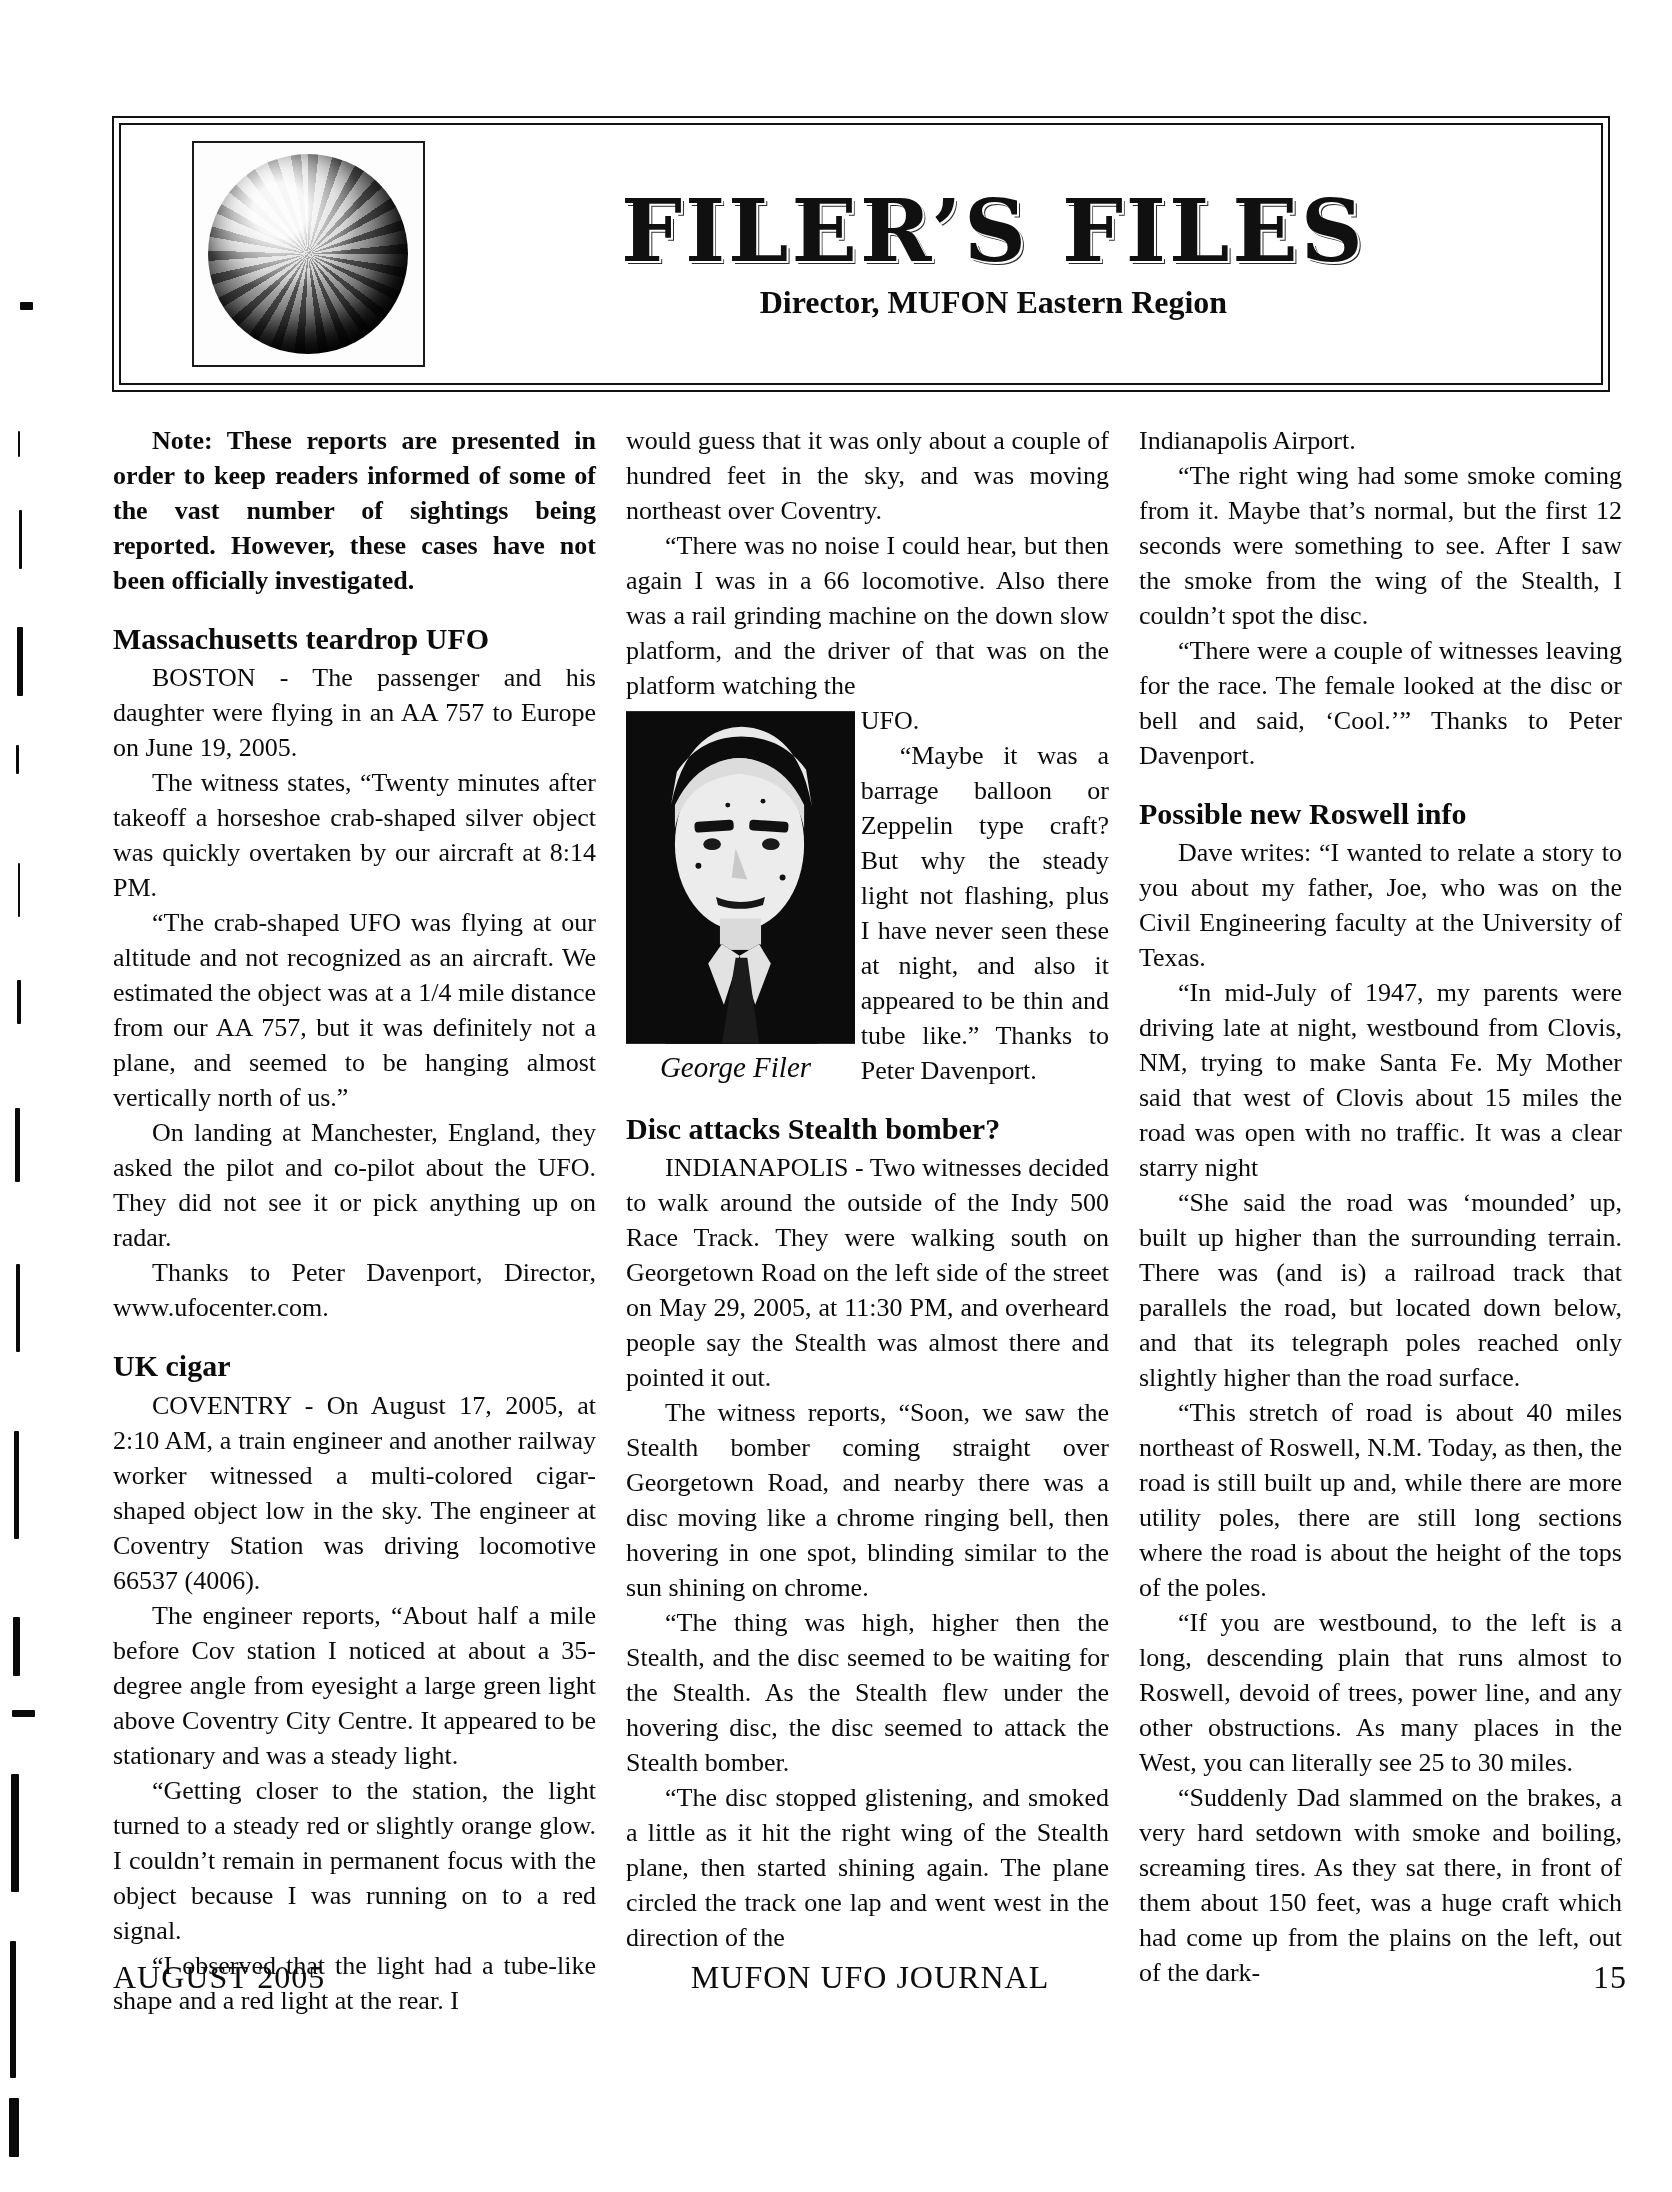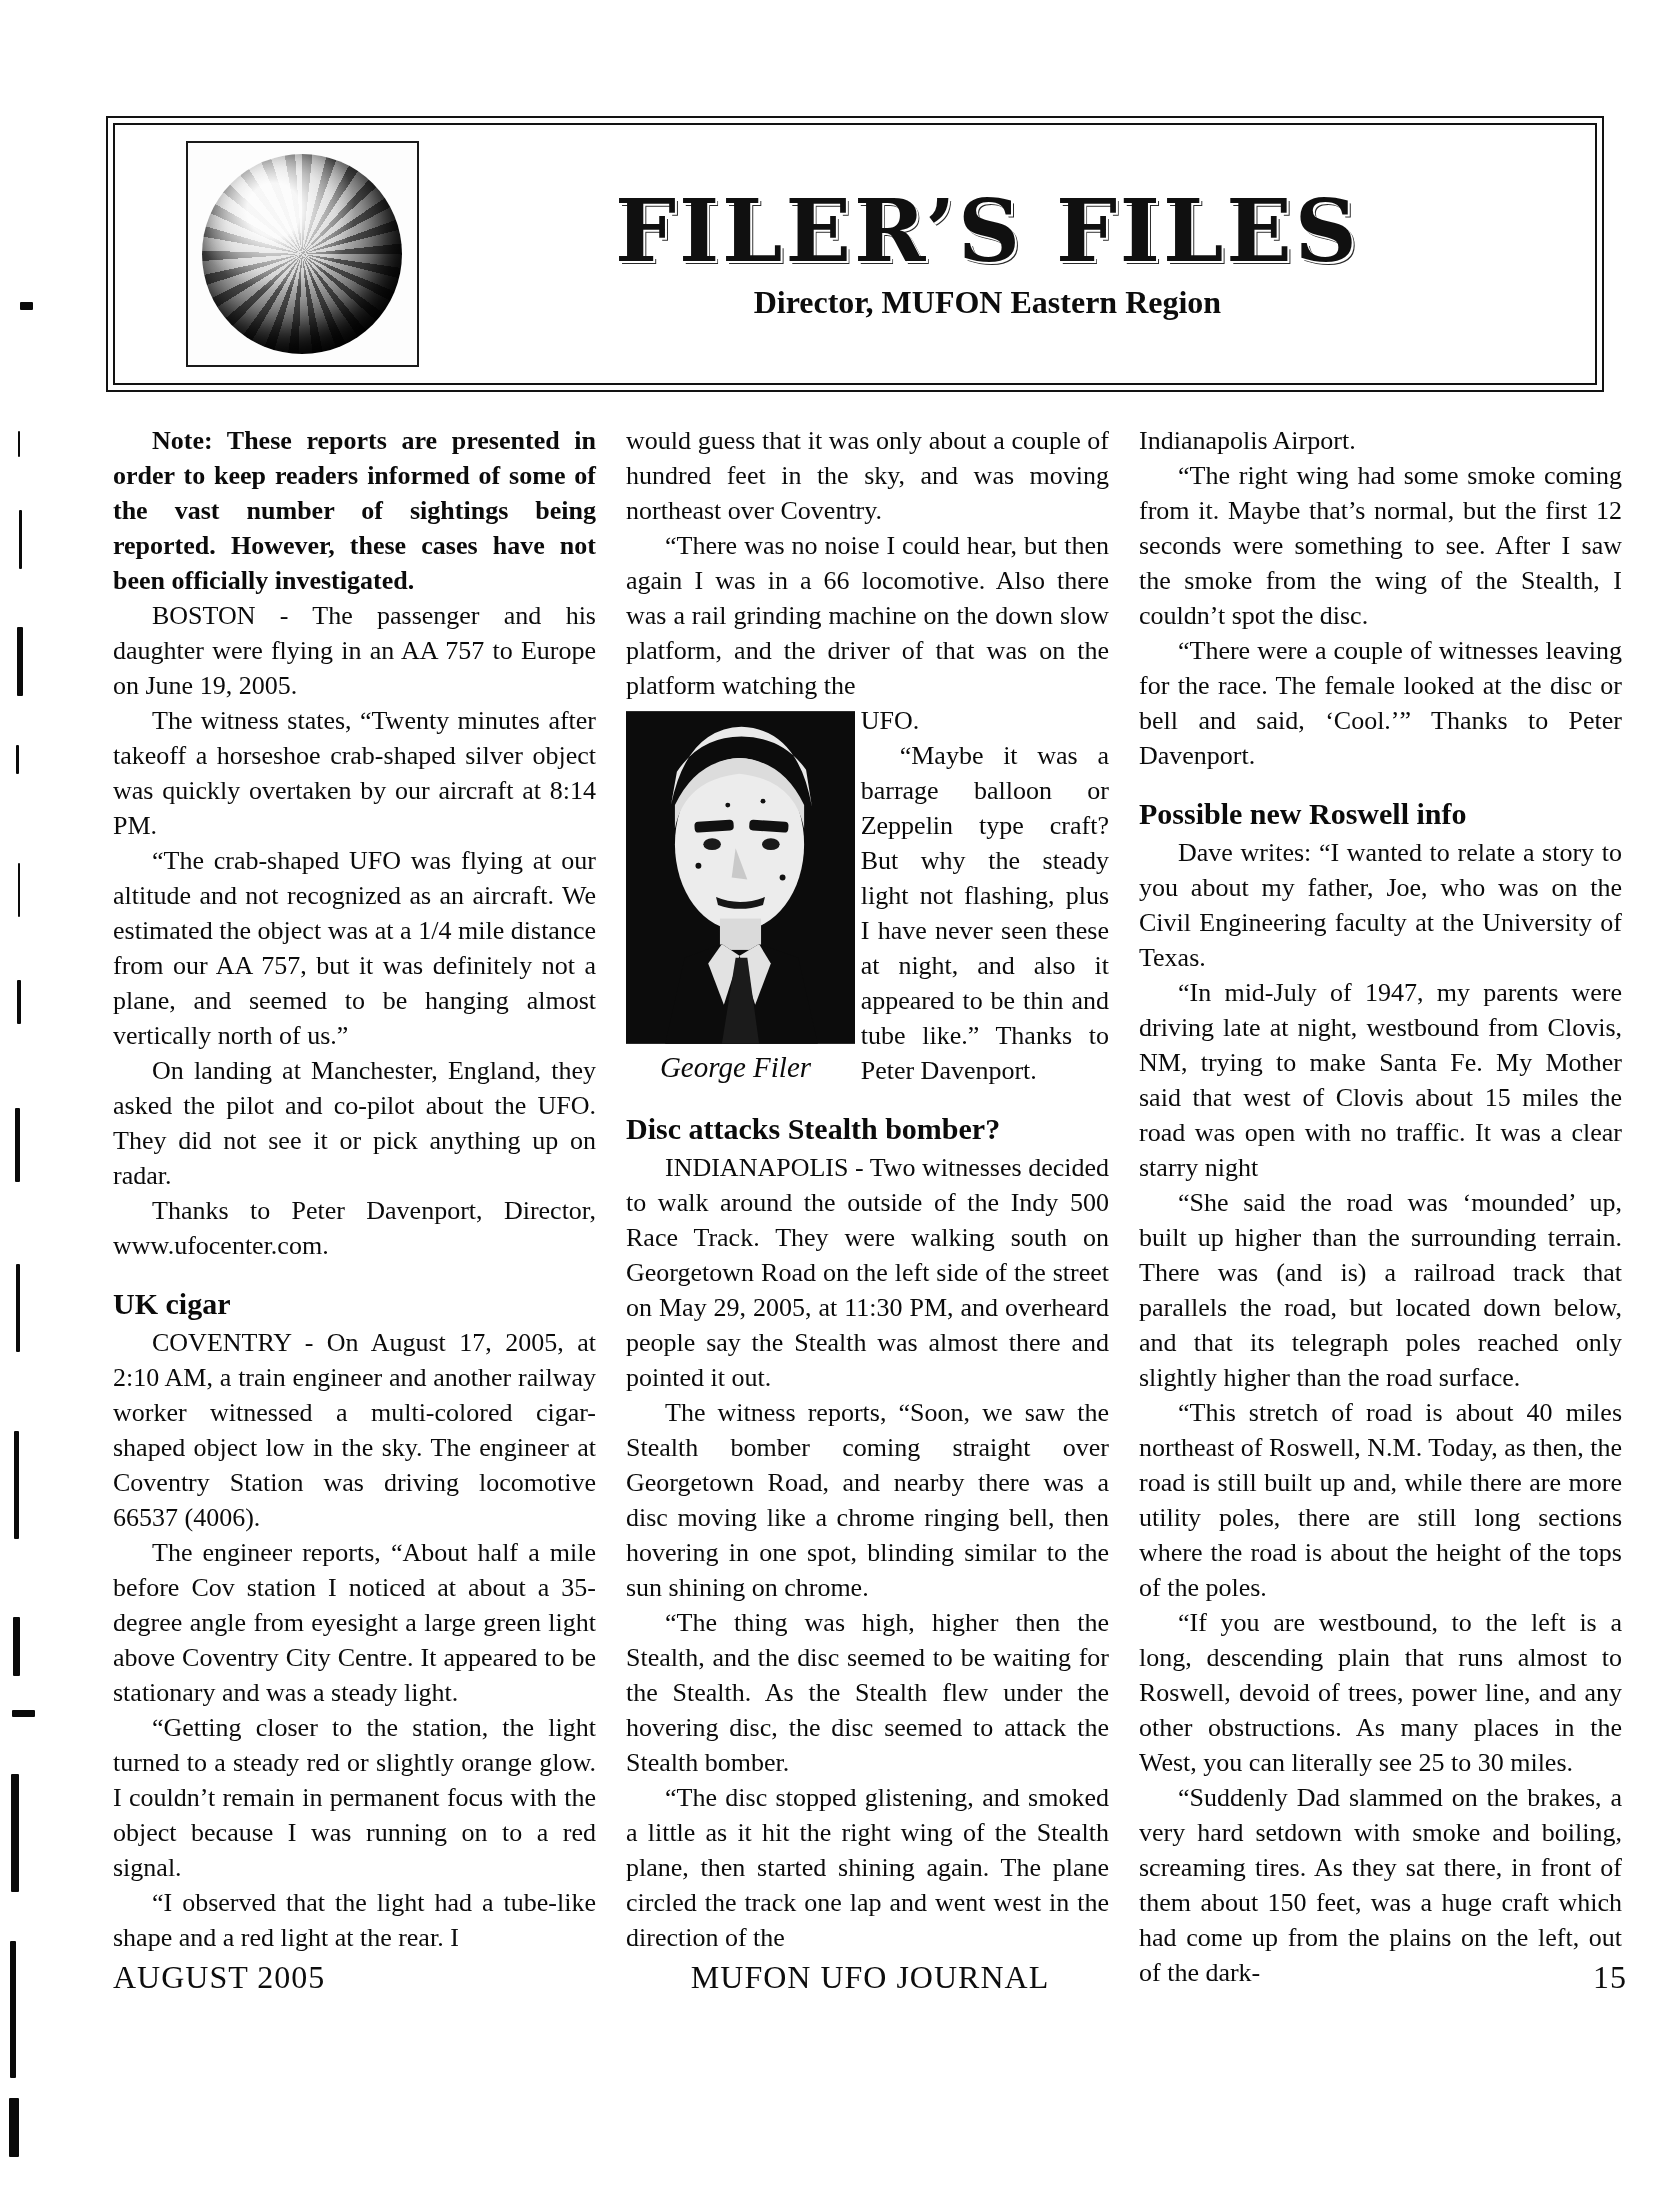--- a/index.html
+++ b/index.html
@@ -2,21 +2,21 @@
 <html><head>
 <meta charset="utf-8">
 <style>
   html,body{margin:0;padding:0;background:#ffffff;}
   body{width:1672px;height:2193px;position:relative;overflow:hidden;
        font-family:"Liberation Serif", serif;color:#0b0b0b;
        -webkit-font-smoothing:antialiased;}
   .page{position:absolute;inset:0;background:#fff;}
 
   
-  .header-box{position:absolute;left:106px;top:116px;width:1498px;height:276px;
+  .header-box{position:absolute;left:112px;top:116px;width:1498px;height:276px;
               border:2px solid #121212;box-sizing:border-box;padding:4.9px;}
   .header-inner{width:100%;height:100%;border:2.9px solid #121212;box-sizing:border-box;
                 display:flex;align-items:center;}
   .globe-frame{width:229px;height:222px;border:2px solid #1a1a1a;margin-left:71px;
                display:flex;align-items:center;justify-content:center;flex:0 0 auto;
                background:#fdfdfd;}
   .globe{width:200px;height:200px;border-radius:50%;
          background:
            radial-gradient(circle at 36% 28%, rgba(255,255,255,.95) 0 14%, rgba(255,255,255,0) 42%),
            repeating-conic-gradient(from 0deg, rgba(0,0,0,.55) 0 6deg, rgba(0,0,0,0) 6deg 14deg),
@@ -85,20 +85,21 @@
       <div class="title-wrap">
         <div class="masthead-title">FILER’S FILES</div>
         <div class="masthead-sub">Director, MUFON Eastern Region</div>
       </div>
     </div>
   </div>
 
   <div class="columns">
     <div class="col">
         <p class="note">Note: These reports are presented in order to keep readers informed of some of the vast number of sightings being reported. However, these cases have not been officially investigated.</p>
+        <h2>Massachusetts teardrop UFO</h2>
         <p class="para">BOSTON - The passenger and his daughter were flying in an AA 757 to Europe on June 19, 2005.</p>
         <p class="para">The witness states, “Twenty minutes after takeoff a horseshoe crab-shaped silver object was quickly overtaken by our aircraft at 8:14 PM.</p>
         <p class="para">“The crab-shaped UFO was flying at our altitude and not recognized as an aircraft. We estimated the object was at a 1/4 mile distance from our AA 757, but it was definitely not a plane, and seemed to be hanging almost vertically north of us.”</p>
         <p class="para">On landing at Manchester, England, they asked the pilot and co-pilot about the UFO. They did not see it or pick anything up on radar.</p>
         <p class="para">Thanks to Peter Davenport, Director, www.ufocenter.com.</p>
         <h2>UK cigar</h2>
         <p class="para">COVENTRY - On August 17, 2005, at 2:10 AM, a train engineer and another railway worker witnessed a multi-colored cigar-shaped object low in the sky. The engineer at Coventry Station was driving locomotive 66537 (4006).</p>
         <p class="para">The engineer reports, “About half a mile before Cov station I noticed at about a 35-degree angle from eyesight a large green light above Coventry City Centre. It appeared to be stationary and was a steady light.</p>
         <p class="para">“Getting closer to the station, the light turned to a steady red or slightly orange glow. I couldn’t remain in permanent focus with the object because I was running on to a red signal.</p>
         <p class="para">“I observed that the light had a tube-like shape and a red light at the rear. I</p>

